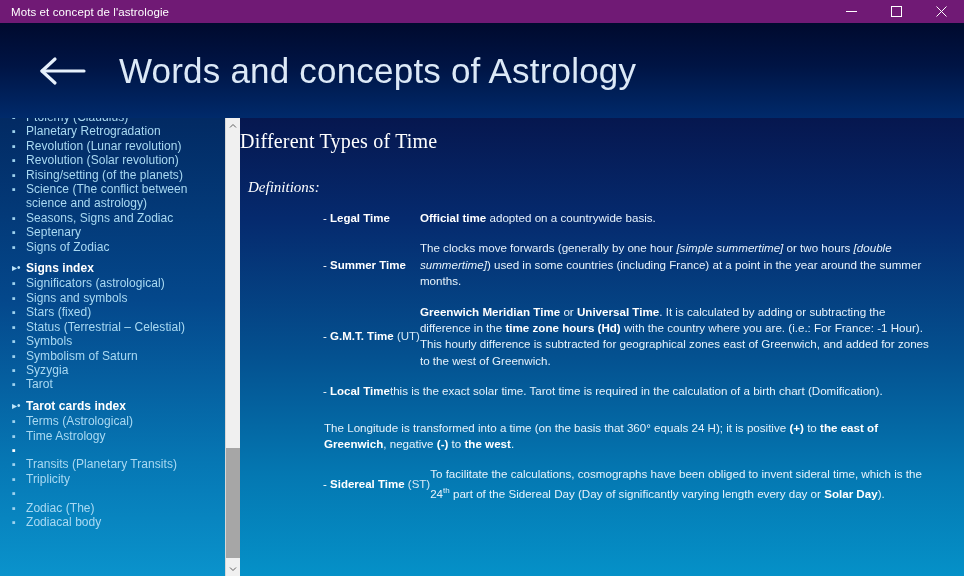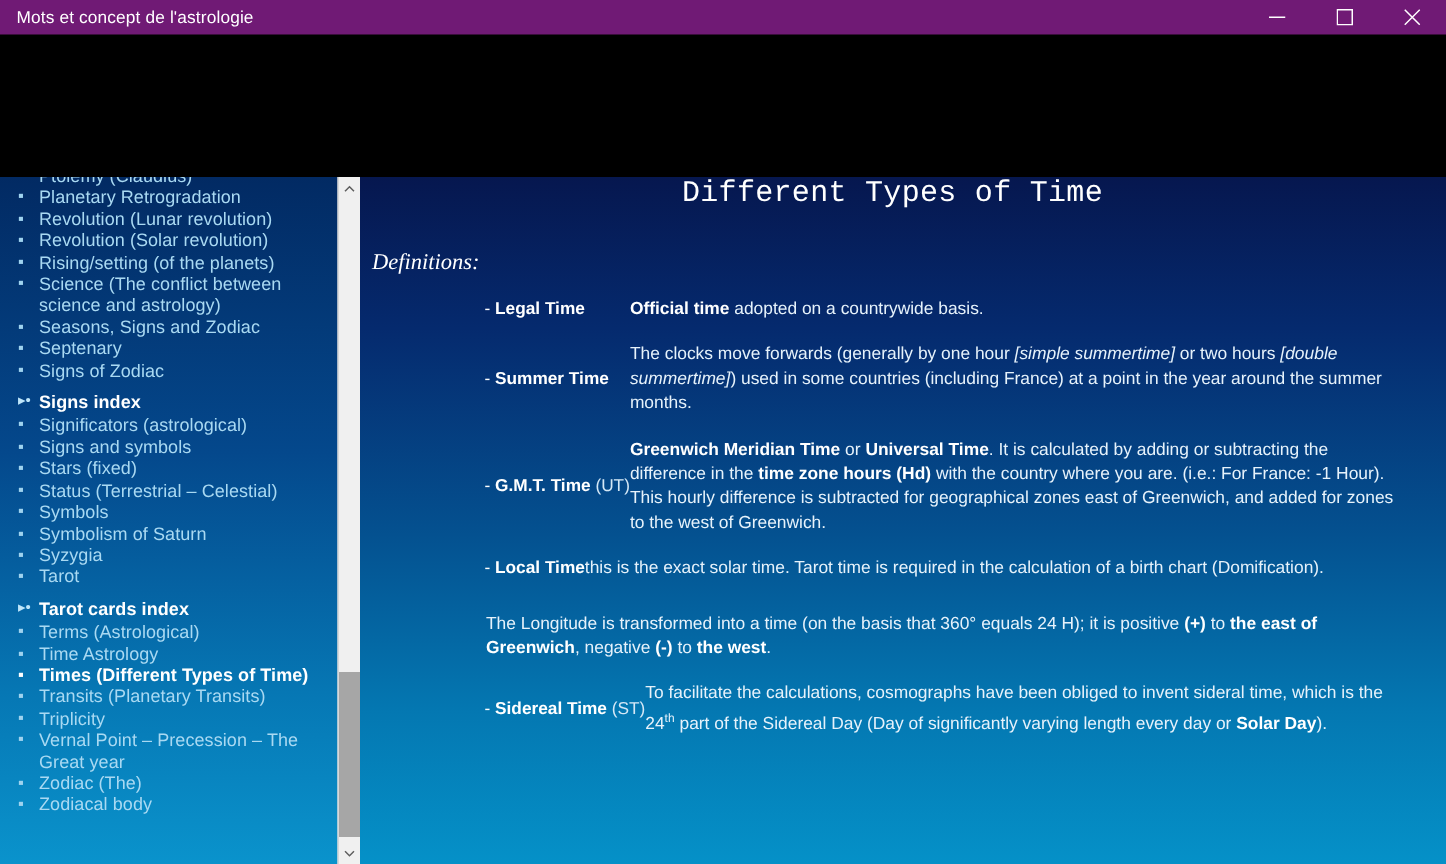--- a/index.html
+++ b/index.html
@@ -168,24 +168,24 @@
     position: relative;
     width: 724px;
     height: 458px;
     background: linear-gradient(to bottom, #06174f 0%, #052a6e 22%, #045190 52%, #0478b2 78%, #0591c8 100%);
     overflow: hidden;
     padding: 0;
   }
   .content-inner { position: relative; padding: 0 14px 0 0; }
 
   .doc-title {
-    text-align: center;
-    font-family: Liberation Mono, monospace;
+    font-family: Liberation Serif, serif;
     font-size: 20px;
     color: #ffffff;
+    margin-top: 12px;
     letter-spacing: 0.2px;
   }
   .definitions-label {
     font-family: "Liberation Serif", serif;
     font-style: italic;
     font-size: 15px;
     color: #ffffff;
     margin: 26px 0 0 8px;
   }
 
@@ -255,20 +255,31 @@
           </svg>
       </div>
       <div class="winbtn close">
         <svg width="11" height="11" viewBox="0 0 11 11">
             <path d="M0.5 0.5 L10.5 10.5 M10.5 0.5 L0.5 10.5" stroke="#fff" stroke-width="1" fill="none"></path>
           </svg>
       </div>
     </div>
   </div>
 
+  <div class="header">
+    <div class="back-btn">
+      <span>
+        <svg width="48" height="34" viewBox="0 0 48 34">
+          <path d="M4 17 L46 17" stroke="#e6f0fb" stroke-width="3.2" fill="none" stroke-linecap="round"></path>
+          <path d="M17 5 L4 17 L17 29" stroke="#e6f0fb" stroke-width="3.2" fill="none" stroke-linecap="round" stroke-linejoin="round"></path>
+        </svg>
+      </span>
+    </div>
+    <div class="header-title">Words and concepts of Astrology</div>
+  </div>
 
   <div class="body-row">
 
     <div class="sidebar">
       <div class="sidebar-list" id="sidebar-list">
           <div class="side-item">
             <span class="side-bullet">▪</span>
             <span class="side-label">Ptolemy (Claudius)</span>
           </div>
           <div class="side-item">
@@ -346,33 +357,31 @@
           <div class="side-item">
             <span class="side-bullet">▪</span>
             <span class="side-label">Terms (Astrological)</span>
           </div>
           <div class="side-item">
             <span class="side-bullet">▪</span>
             <span class="side-label">Time Astrology</span>
           </div>
           <div class="side-item selected">
             <span class="side-bullet">▪</span>
-            <span class="side-label">Times (Different Types of Time)</span>
           </div>
           <div class="side-item">
             <span class="side-bullet">▪</span>
             <span class="side-label">Transits (Planetary Transits)</span>
           </div>
           <div class="side-item">
             <span class="side-bullet">▪</span>
             <span class="side-label">Triplicity</span>
           </div>
           <div class="side-item">
             <span class="side-bullet">▪</span>
-            <span class="side-label">Vernal Point – Precession – The Great year</span>
           </div>
           <div class="side-item">
             <span class="side-bullet">▪</span>
             <span class="side-label">Zodiac (The)</span>
           </div>
           <div class="side-item">
             <span class="side-bullet">▪</span>
             <span class="side-label">Zodiacal body</span>
           </div>
         </div>

